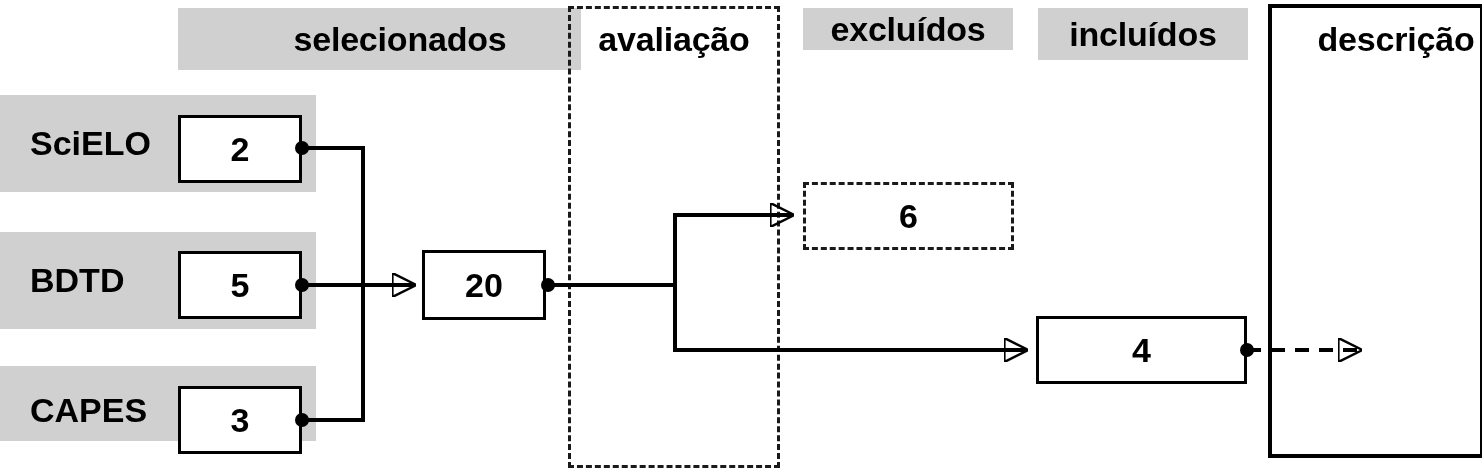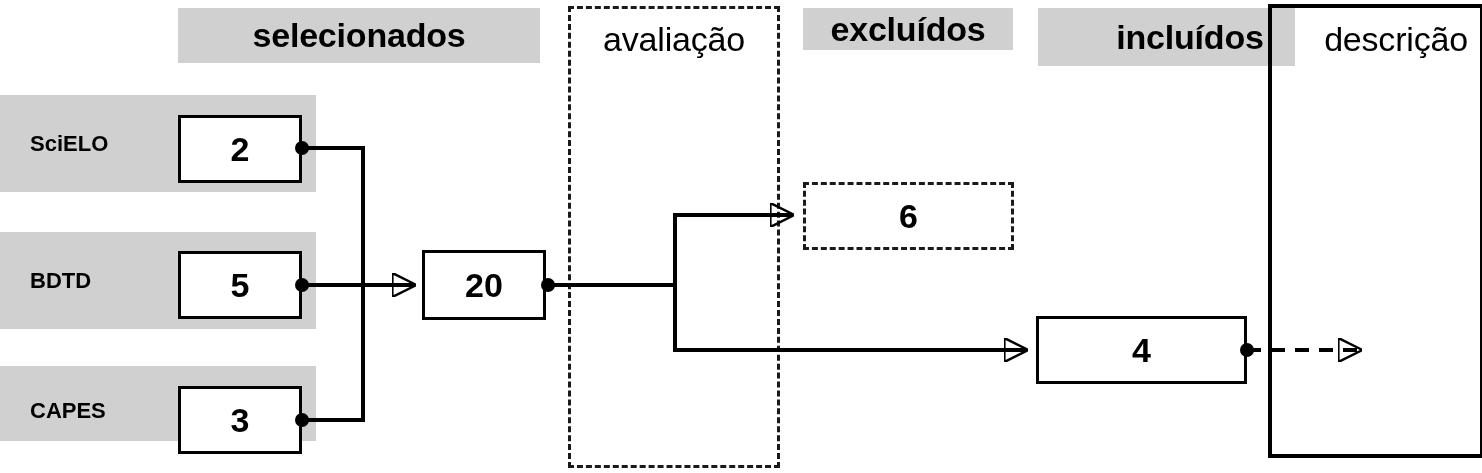--- a/index.html
+++ b/index.html
@@ -23,30 +23,30 @@
     align-items: center;
     justify-content: center;
   }
   .band-label {
     font-size: 34px;
     font-weight: bold;
     color: #000000;
     white-space: nowrap;
     letter-spacing: -0.2px;
   }
-  .band-label.plain { font-weight: normal; }
+  .band-label.plain { font-weight: bold; }
 
   
   .source-band {
     position: absolute;
     background: #d0d0d0;
   }
   .source-name {
     position: absolute;
-    font-size: 22px;
+    font-size: 34px;
     font-weight: bold;
     color: #000000;
     white-space: nowrap;
     display: flex;
     align-items: center;
     height: 100%;
   }
 
   
   .zone-dashed {
@@ -90,33 +90,33 @@
     height: 473px;
     pointer-events: none;
   }
   #links path, #links line { fill: none; stroke: #000000; }
 </style>
 </head>
 <body>
 
 <div id="canvas">
 
-  <div class="band" style="left:178px; top:8px; width:362px; height:55px;">
+  <div class="band" style="left:178px; top:8px; width:362px; height:62px;padding-left:41px;">
     <span class="band-label">selecionados</span>
   </div>
 
   <div class="band" style="left:568px; top:8px; width:212px; height:62px; background:transparent;">
     <span class="band-label plain">avaliação</span>
   </div>
 
   <div class="band" style="left:803px; top:8px; width:210px; height:42px;">
     <span class="band-label">excluídos</span>
   </div>
 
-  <div class="band" style="left:1038px; top:8px; width:210px; height:58px;padding-left:47px;">
+  <div class="band" style="left:1038px; top:8px; width:210px; height:52px;">
     <span class="band-label">incluídos</span>
   </div>
 
   <div class="band" style="left:1272px; top:8px; width:248px; height:62px; background:transparent;text-align:right;">
     <span class="band-label plain">descrição</span>
   </div>
 
   <div class="zone-dashed" style="left:568px; top:6px; width:212px; height:462px;"></div>
 
   <div class="zone-solid" style="left:1268px; top:4px; width:216px; height:454px;"></div>

